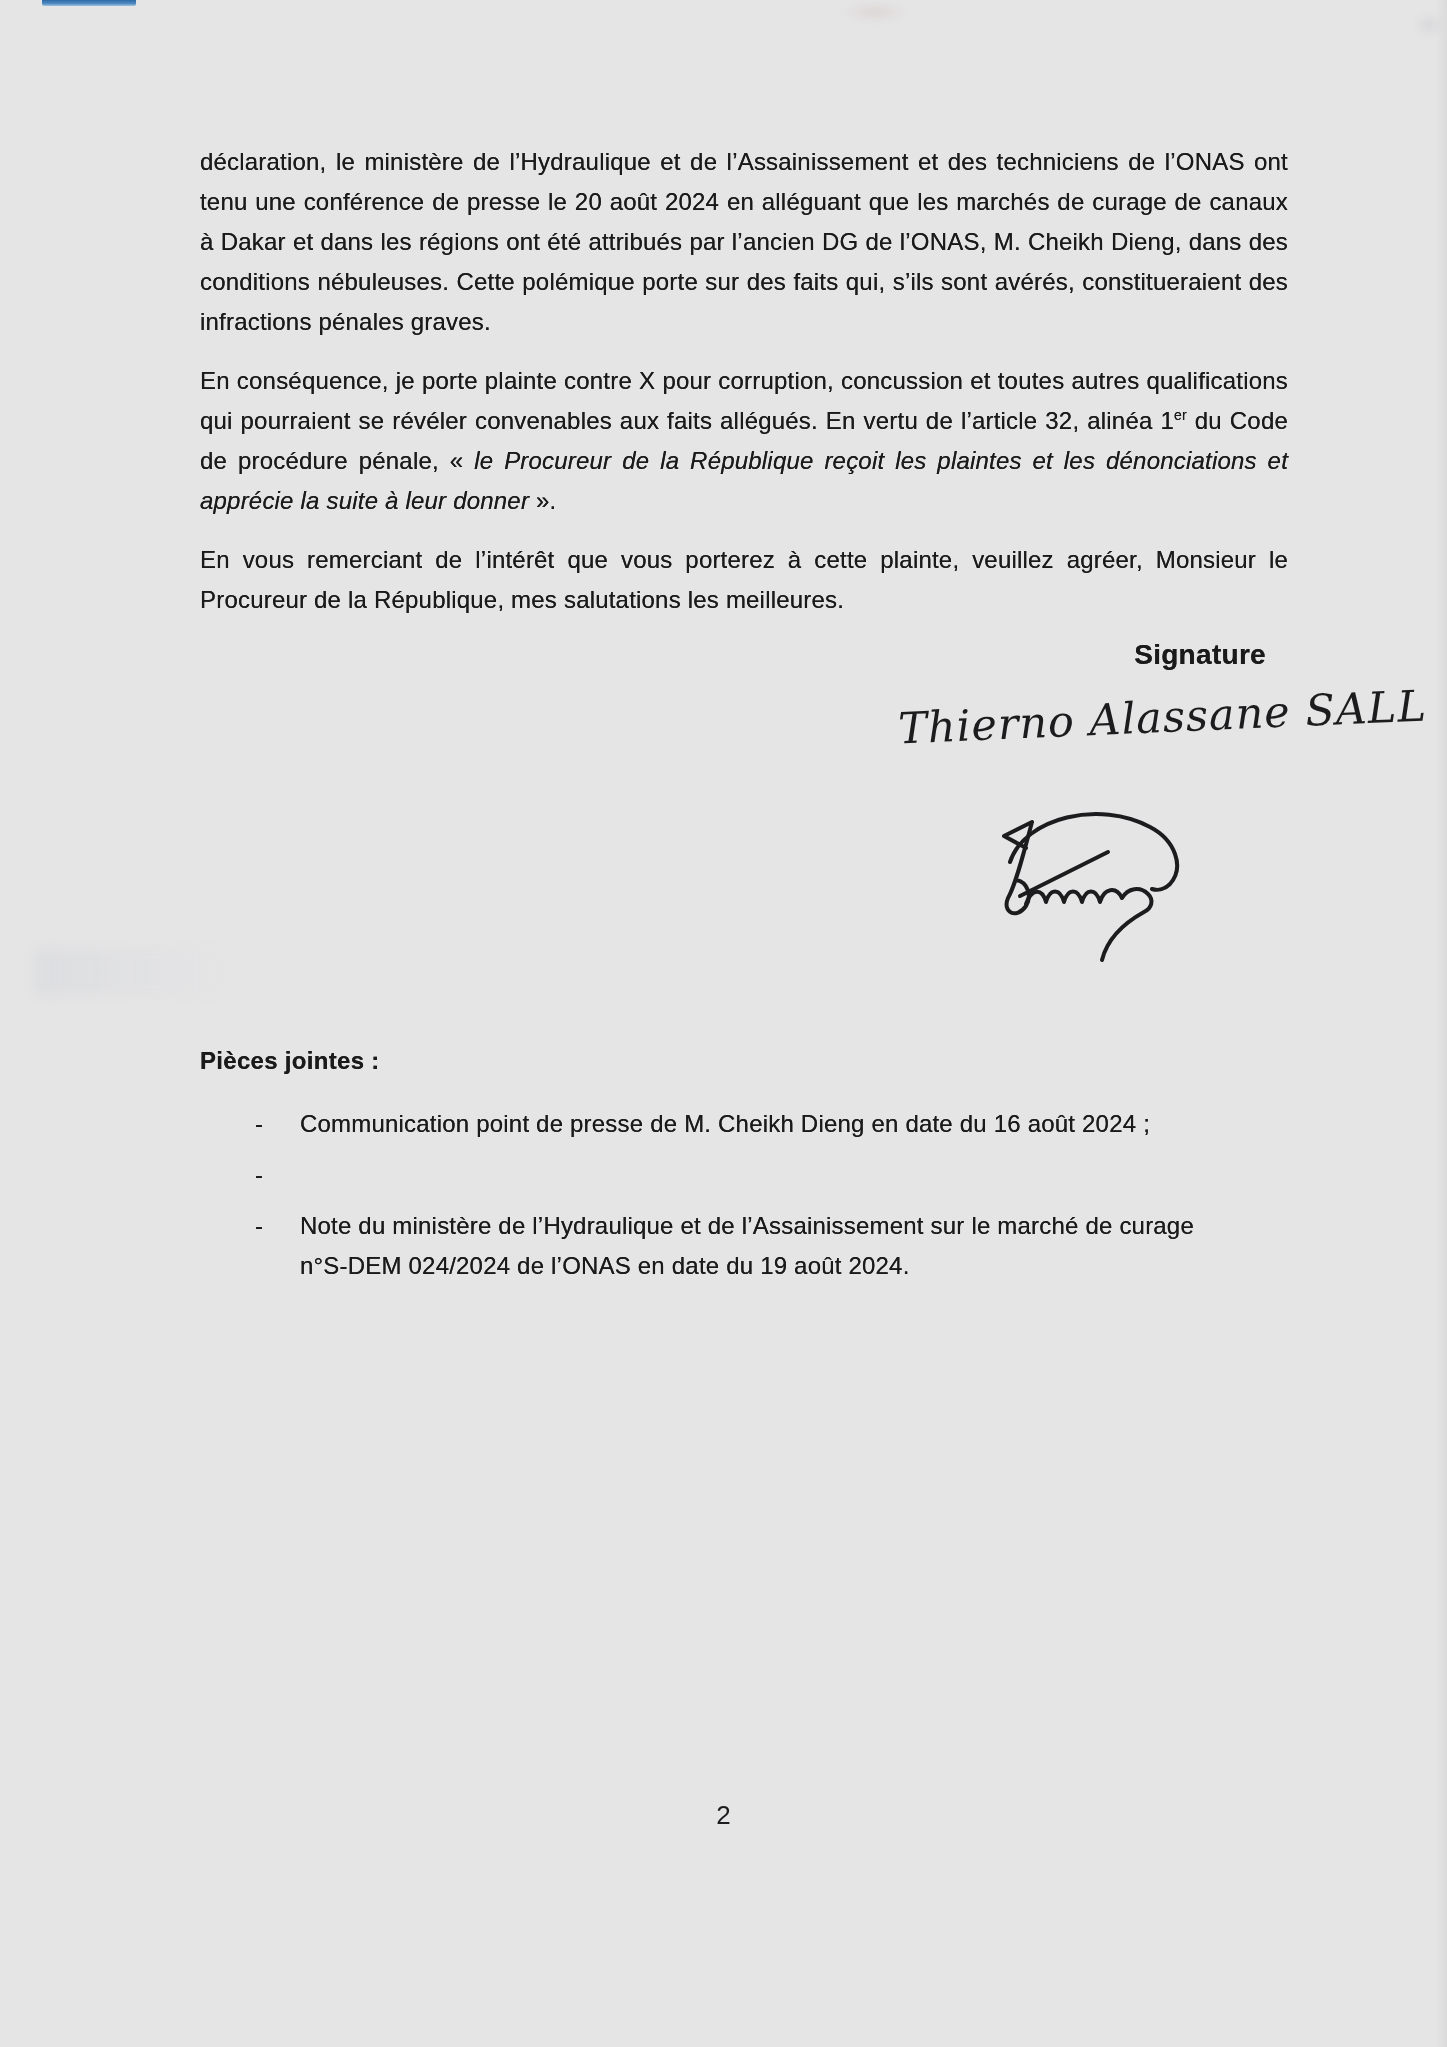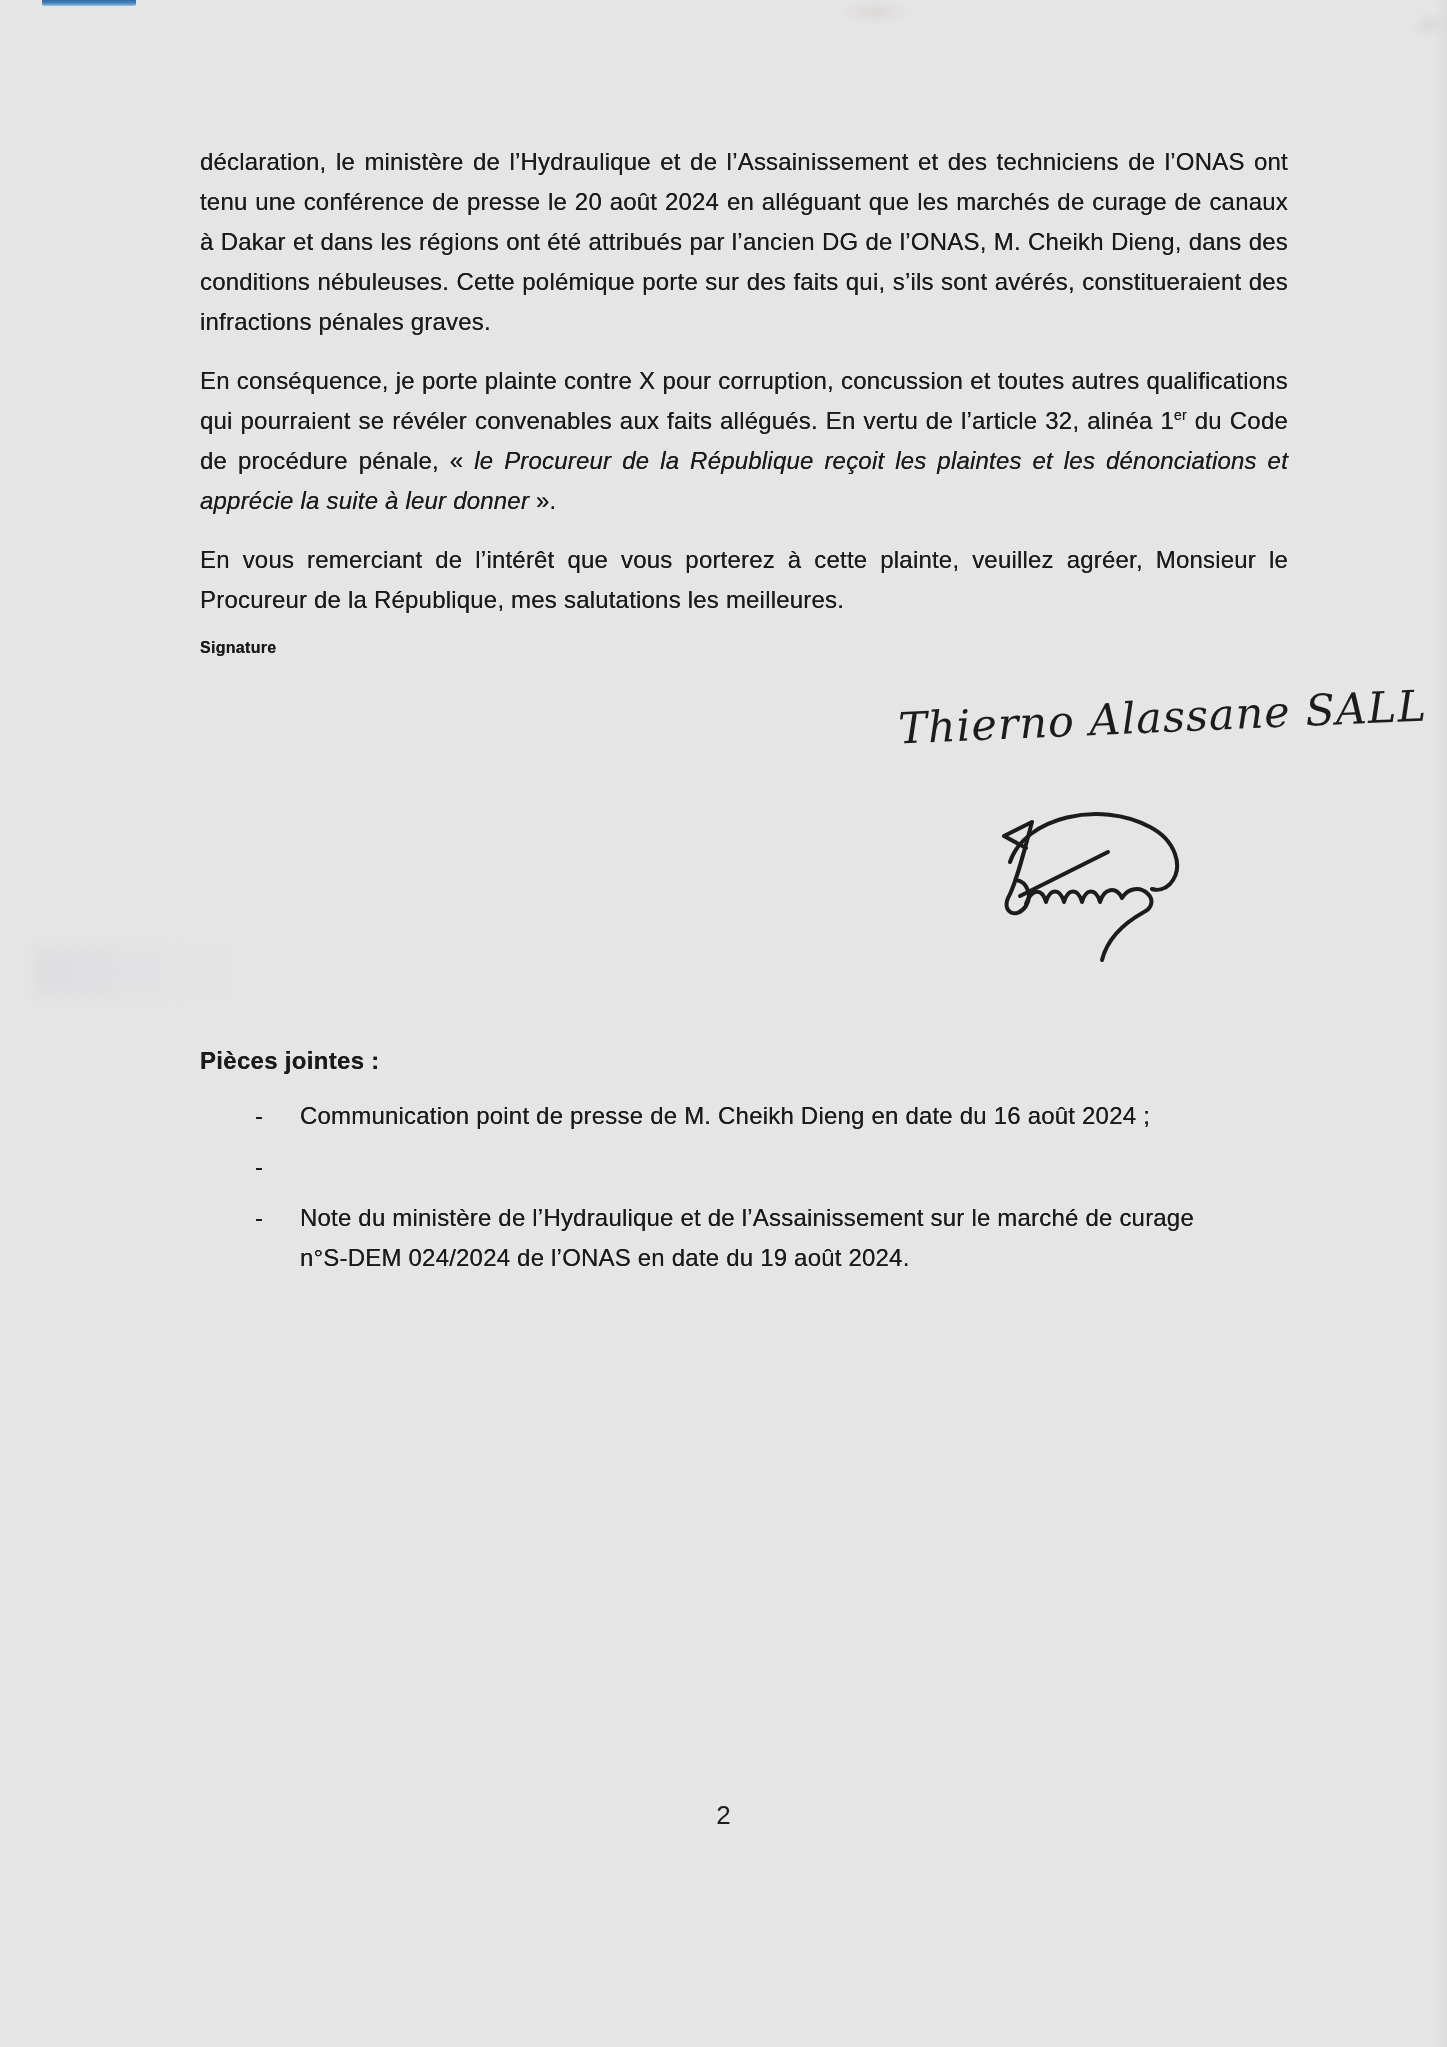--- a/index.html
+++ b/index.html
@@ -52,21 +52,22 @@
     letter-spacing: 0.2px;
     text-shadow: 0 0 0.6px rgba(22,22,22,0.85);
   }
   p.body strong { font-weight: 400; }
   p.body em { font-style: italic; }
   p.body sup { font-size: 14px; line-height: 0; vertical-align: super; }
 
   .sig-label {
     margin-top: 3px;
     padding-right: 22px;
-    font-size: 16px;
+    text-align: right;
+    font-size: 28px;
     font-weight: 700;
     letter-spacing: 0.3px;
     text-shadow: 0 0 0.5px rgba(22,22,22,0.85);
   }
 
   .handwritten-name {
     position: absolute; left: 898px; top: 692px;
     font-family: "DejaVu Serif", serif;
     font-style: italic;
     font-size: 43px;
@@ -84,21 +85,21 @@
     stroke-linecap: round; stroke-linejoin: round;
   }
 
   
   .attachments {
     position: absolute; left: 200px; top: 1047px; width: 1092px;
   }
   .attachments-heading {
     font-size: 24px; font-weight: 700; letter-spacing: 0.3px;
     text-shadow: 0 0 0.5px rgba(22,22,22,0.85);
-    margin-bottom: 21px;
+    margin-bottom: 29px;
   }
   .att-item {
     display: flex;
     padding-left: 55px;
     font-size: 24px;
     line-height: 40px;
     letter-spacing: 0.2px;
     margin-bottom: 11px;
     text-shadow: 0 0 0.6px rgba(22,22,22,0.85);
   }

